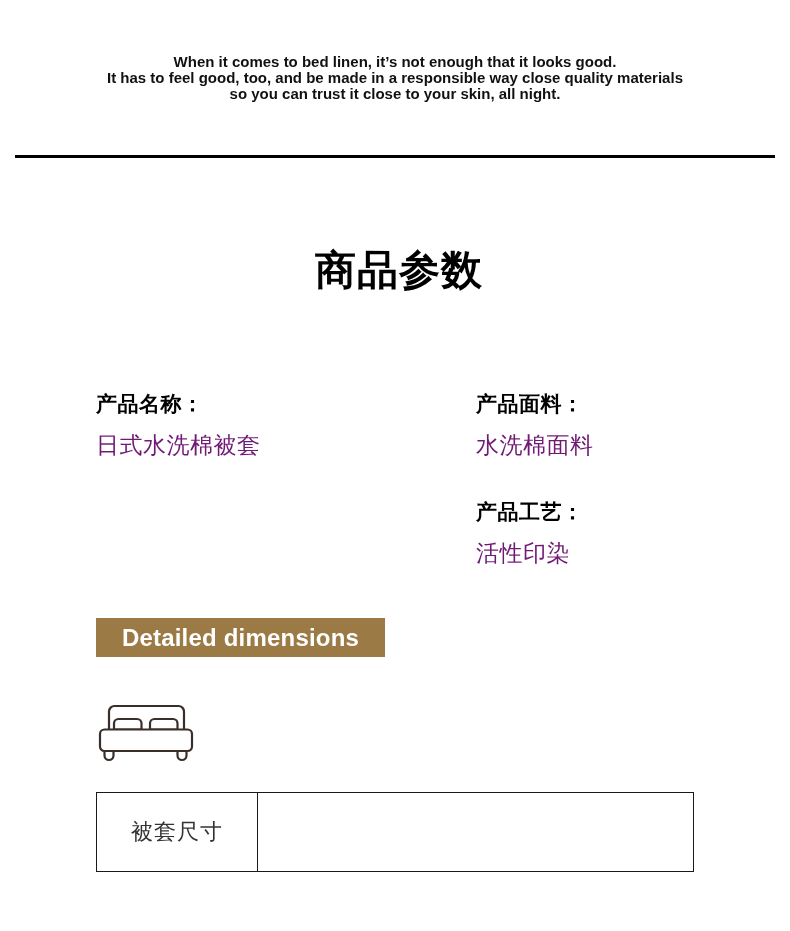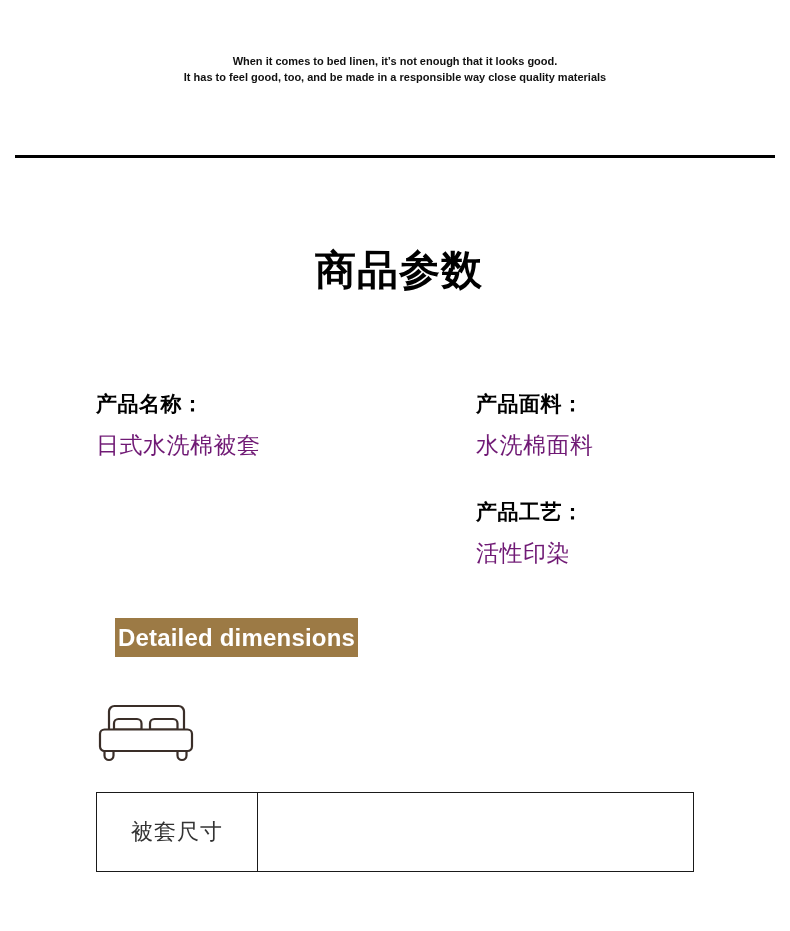--- a/index.html
+++ b/index.html
@@ -12,21 +12,21 @@
     margin: 0 auto;
     background: #ffffff;
     overflow: hidden;
   }
   .intro {
     position: absolute;
     top: 54px;
     left: 0;
     width: 100%;
     text-align: center;
-    font-size: 11px;
+    font-size: 15px;
     font-weight: 700;
     line-height: 15.8px;
     color: #111111;
     letter-spacing: 0;
   }
   .divider {
     position: absolute;
     top: 155px;
     left: 15px;
     width: 760px;
@@ -63,26 +63,25 @@
     letter-spacing: 0.5px;
   }
   .spec.pos-0 { left: 96px;  top: 390px; }
   .spec.pos-1 { left: 476px; top: 390px; }
   .spec.pos-2 { left: 96px;  top: 498px; }
   .spec.pos-3 { left: 476px; top: 498px; }
   .banner {
     position: absolute;
     left: 96px;
     top: 618px;
-    width: 243px;
+    width: 289px;
     height: 39px;
     display: flex;
     align-items: center;
     justify-content: center;
-    margin-left: 19px;
   }
   .banner-label {
     color: #ffffff;
     font-size: 24px;
     font-weight: 700;
     letter-spacing: 0.2px;
   }
   .bed-icon-wrap {
     position: absolute;
     left: 98px;
@@ -122,20 +121,21 @@
   }
 </style>
 </head>
 <body>
 
 <div class="page">
 
   <div class="intro">
     <div>When it comes to bed linen, it’s not enough that it looks good.</div>
     <div>It has to feel good, too, and be made in a responsible way close quality materials</div>
+    <div>so you can trust it close to your skin, all night.</div>
   </div>
 
   <div class="divider"></div>
 
   <div class="page-title">商品参数</div>
 
   <div class="spec pos-0">
     <div class="spec-label">产品名称：</div>
     <div class="spec-value">日式水洗棉被套</div>
   </div>

